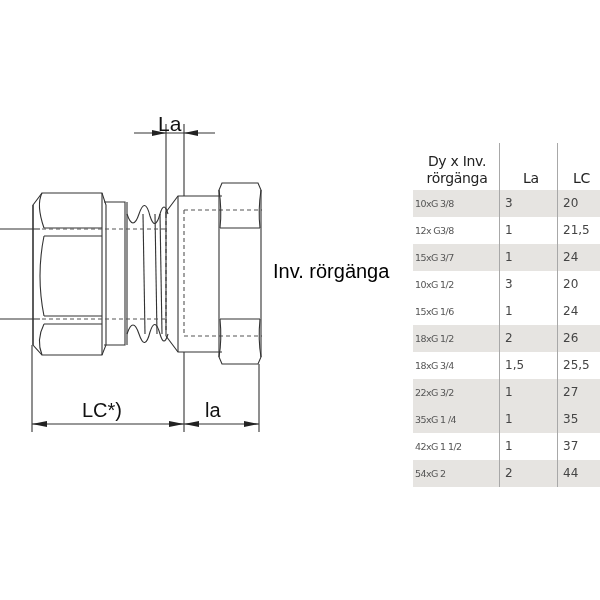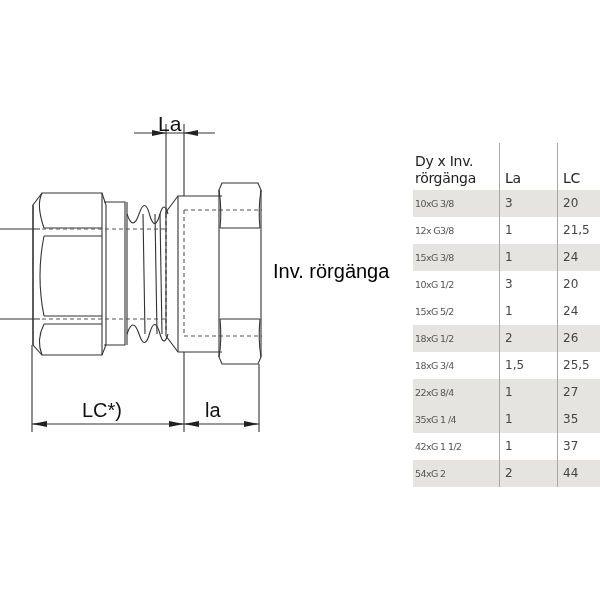--- a/index.html
+++ b/index.html
@@ -5,21 +5,21 @@
   html, body { margin:0; padding:0; background:#ffffff; }
   body { width:600px; height:600px; position:relative; overflow:hidden; font-family:"Liberation Sans", sans-serif; color:#222; }
   #diagram { position:absolute; left:0; top:0; width:600px; height:600px; }
   .dim-label { position:absolute; font-family:"Liberation Sans", sans-serif; color:#111; line-height:1; white-space:nowrap; }
   #lbl-La { left:158px; top:113px; font-size:21px; }
   #lbl-LC { left:82px; top:400px; font-size:20px; }
   #lbl-la { left:205px; top:400px; font-size:20px; }
   #lbl-inv { left:273px; top:261px; font-size:20px; color:#000000; }
 
   #spec-table { position:absolute; left:413px; top:143px; width:187px; border-collapse:collapse; font-family:"DejaVu Sans", sans-serif; }
-  #spec-table th { text-align:left; font-weight:normal; font-size:14px; color:#222; vertical-align:bottom; padding:0 0 3px 2px; line-height:17px; letter-spacing:-0.3px; }
+  #spec-table th { text-align:center; font-weight:normal; font-size:14px; color:#222; vertical-align:bottom; padding:0 0 3px 2px; line-height:17px; letter-spacing:-0.3px; }
   #spec-table td { font-size:12px; color:#444; height:27px; padding:0 4px 0 2px; line-height:17px; }
   #spec-table td.c0 { font-size:9.5px; letter-spacing:-0.6px; color:#555; width:80px; }
   #spec-table td.c1, #spec-table th.h1 { width:48px; border-left:1.5px solid #a8a8a8; padding-left:5px; }
   #spec-table td.c2, #spec-table th.h2 { border-left:1.5px solid #a8a8a8; padding-left:5px; }
   #spec-table tr.shade td { background:#e6e4e1; }
   #spec-table thead tr th { height:44px; }
 </style>
 </head>
 <body>
 
@@ -113,46 +113,46 @@
         <td class="c0">10xG 3/8</td>
         <td class="c1">3</td>
         <td class="c2">20</td>
       </tr>
       <tr>
         <td class="c0">12x G3/8</td>
         <td class="c1">1</td>
         <td class="c2">21,5</td>
       </tr>
       <tr class="shade">
-        <td class="c0">15xG 3/8</td>
+        <td class="c0">15xG 3/7</td>
         <td class="c1">1</td>
         <td class="c2">24</td>
       </tr>
       <tr>
         <td class="c0">10xG 1/2</td>
         <td class="c1">3</td>
         <td class="c2">20</td>
       </tr>
       <tr>
-        <td class="c0">15xG 5/2</td>
+        <td class="c0">15xG 1/6</td>
         <td class="c1">1</td>
         <td class="c2">24</td>
       </tr>
       <tr class="shade">
         <td class="c0">18xG 1/2</td>
         <td class="c1">2</td>
         <td class="c2">26</td>
       </tr>
       <tr>
         <td class="c0">18xG 3/4</td>
         <td class="c1">1,5</td>
         <td class="c2">25,5</td>
       </tr>
       <tr class="shade">
-        <td class="c0">22xG 8/4</td>
+        <td class="c0">22xG 3/2</td>
         <td class="c1">1</td>
         <td class="c2">27</td>
       </tr>
       <tr class="shade">
         <td class="c0">35xG 1 /4</td>
         <td class="c1">1</td>
         <td class="c2">35</td>
       </tr>
       <tr>
         <td class="c0">42xG 1 1/2</td>

